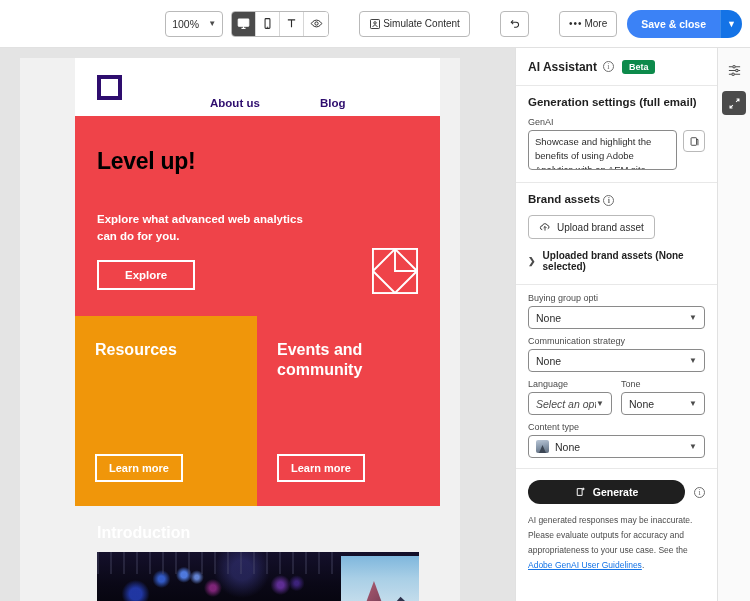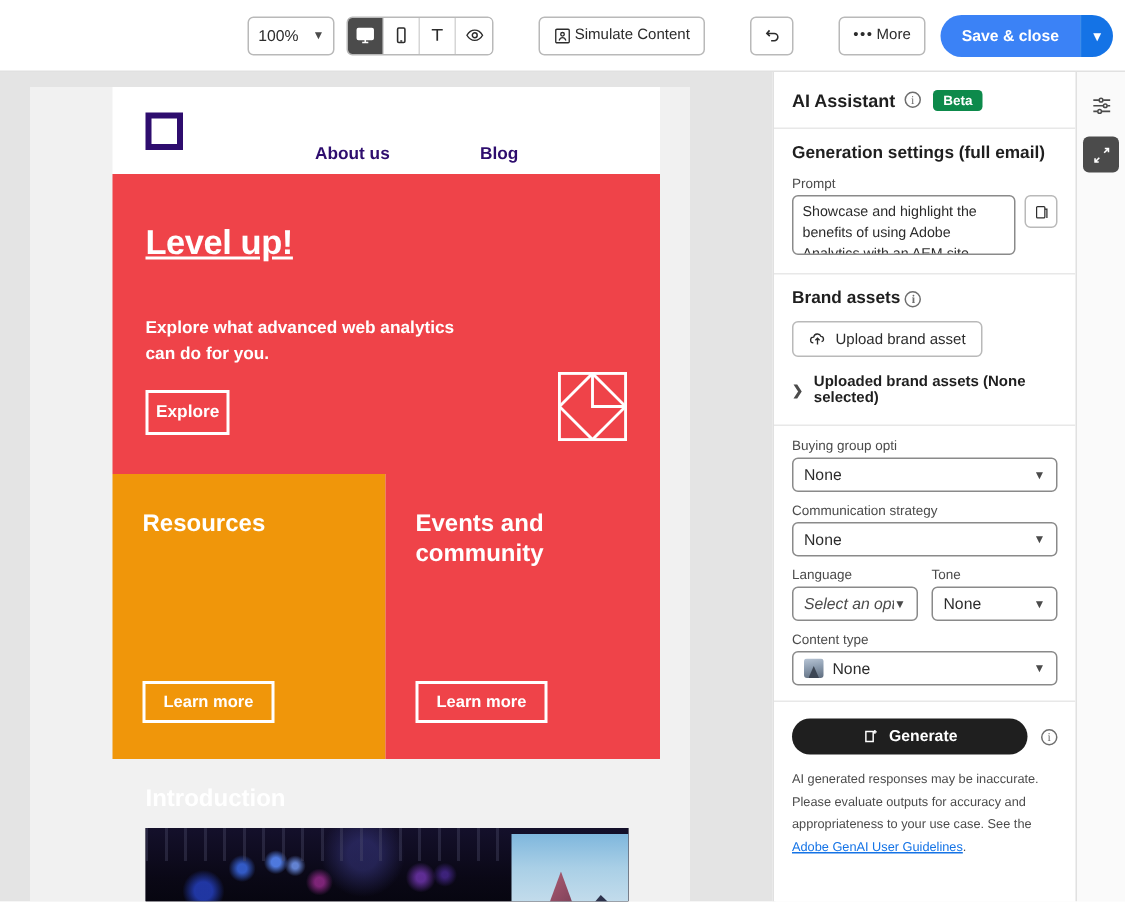--- a/index.html
+++ b/index.html
@@ -84,29 +84,29 @@
   .em-nav { position:absolute; right:0; top:16px; height:58px; width:230px;
     display:flex; align-items:center; }
   .em-nav a {
     color:#2e0d6e; font-size:11.5px; font-weight:700; text-decoration:none;
     cursor:pointer; position:absolute;
   }
   .em-nav a.about { left:0; }
   .em-nav a.blog { left:110px; }
 
   .hero { background:#ef4349; padding:32px 22px 26px 22px; position:relative; }
-  .hero h1 { color:#ffffff; font-size:23px; font-weight:700; letter-spacing:-.3px;text-decoration:underline; }
+  .hero h1 { color:#000000; font-size:23px; font-weight:700; letter-spacing:-.3px; }
   .hero p {
     color:#fff; font-size:11.5px; font-weight:700; line-height:1.45;
     margin-top:36px; max-width:215px;
   }
   .btn-ghost {
     display:inline-block; margin-top:16px; border:2px solid #fff;
     color:#fff; font-size:11.5px; font-weight:700;
-    padding:7px 5px; background:transparent; cursor:pointer;
+    padding:7px 26px; background:transparent; cursor:pointer;
   }
   .hero-mark {
     position:absolute; right:22px; bottom:22px; width:46px; height:46px;
   }
 
   .cards { display:flex; }
   .card { position:relative; padding:24px 20px 18px 20px; }
   .card-res { background:#f0960a; width:182px; height:190px; }
   .card-evt { background:#ef4349; width:183px; height:190px; }
   .card h2 { color:#fff; font-size:16px; font-weight:700; line-height:1.2; }
@@ -363,21 +363,21 @@
   <div class="panel">
 
     <div class="panel-head">
       <span class="panel-title">AI Assistant</span>
       <span class="info-i">i</span>
       <span class="beta">Beta</span>
     </div>
 
     <div class="sec">
       <div class="sec-title">Generation settings (full email)</div>
-      <div class="field-label">Prompt</div>
+      <div class="field-label">GenAI</div>
       <div class="prompt-row">
         <div class="prompt-box">Showcase and highlight the benefits of using Adobe Analytics with an AEM site.</div>
         <div class="icon-btn-sq">
           <svg width="11" height="11" viewBox="0 0 16 16" fill="none" stroke="#2c2c2c" stroke-width="1.2">
             <rect x="3" y="2.5" width="8" height="11" rx="1"></rect>
               <path d="M11 5h2v8.5"></path>
           </svg>
         </div>
       </div>
     </div>

